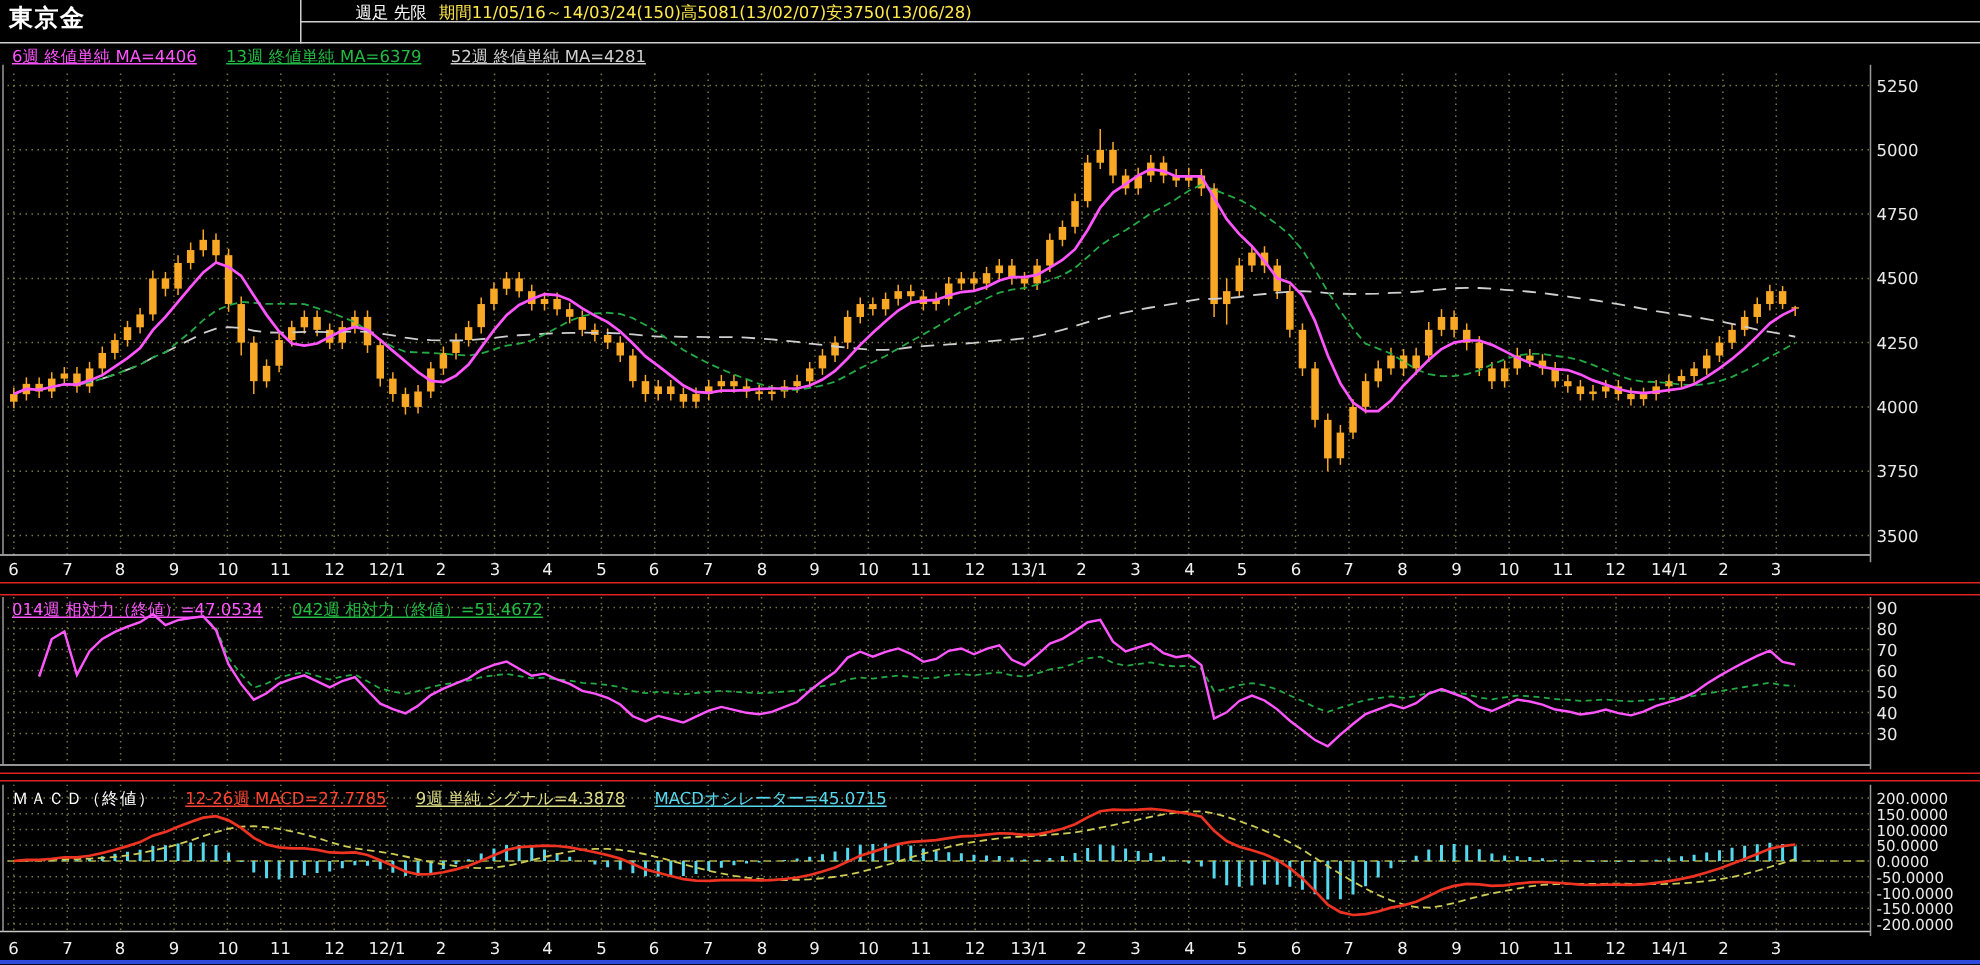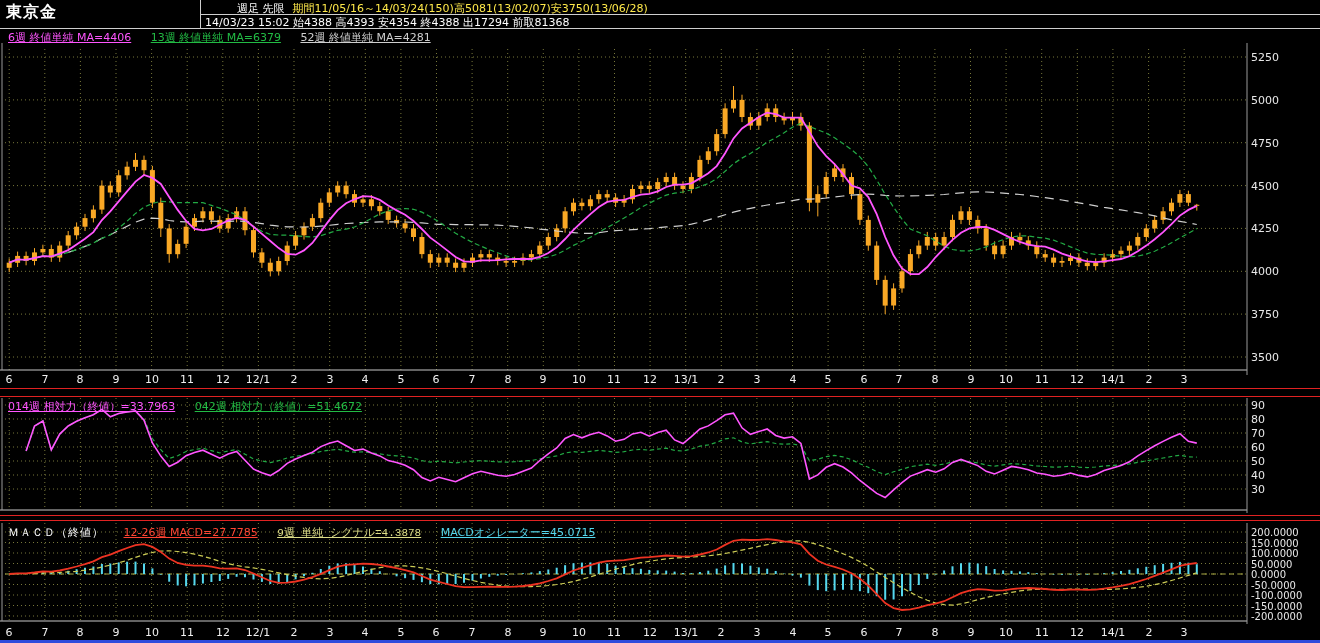--- a/index.html
+++ b/index.html
@@ -31,21 +31,20 @@
 
 <div id="app">
 
   <div id="title" class="abs">東京金</div>
   <div class="abs vline" style="left:200px;top:0;height:29px;"></div>
   <div class="abs hline" style="left:200px;top:14px;width:1120px;"></div>
   <div class="abs hline" style="left:0;top:28px;width:1320px;"></div>
   <div id="info1" class="abs">
     <span class="white">週足 先限</span><span class="yellow">期間11/05/16～14/03/24(150)高5081(13/02/07)安3750(13/06/28)</span>
   </div>
-  <div id="info2" class="abs">14/03/23 15:02 始4388 高4393 安4354 終4388 出17294 前取81368</div>
 
   <div id="legend-main" class="abs legend">
     <span style="color: rgb(255, 85, 255);">6週 終値単純 MA=4406</span>
     <span style="color: rgb(34, 187, 68);">13週 終値単純 MA=6379</span>
     <span style="color: rgb(207, 207, 207);">52週 終値単純 MA=4281</span>
   </div>
 
   <svg id="main-svg" style="top:43px;" width="1320" height="332">
       <g>
         <line x1="9.2" y1="6" x2="9.2" y2="327" stroke="#77773a" stroke-dasharray="1 3"></line>
@@ -426,21 +425,21 @@
       <span style="left: 1060px;">12</span>
       <span style="left: 1096px;">14/1</span>
       <span style="left: 1132px;">2</span>
       <span style="left: 1167px;">3</span>
     </div>
 
   <div class="abs redline" style="top:388px;"></div>
   <div class="abs redline" style="top:396px;"></div>
 
   <div id="legend-rsi" class="abs legend">
-    <span style="color: rgb(255, 85, 255);">014週 相対力（終値）=33.7963</span>
+    <span style="color: rgb(255, 85, 255);">014週 相対力（終値）=47.0534</span>
     <span style="color: rgb(34, 187, 68);">042週 相対力（終値）=51.4672</span>
   </div>
   <svg id="rsi-svg" style="top:398px;" width="1320" height="115">
       <g>
         <line x1="9.2" y1="0" x2="9.2" y2="112" stroke="#77773a" stroke-dasharray="1 3"></line>
         <line x1="44.8" y1="0" x2="44.8" y2="112" stroke="#77773a" stroke-dasharray="1 3"></line>
         <line x1="80.4" y1="0" x2="80.4" y2="112" stroke="#77773a" stroke-dasharray="1 3"></line>
         <line x1="116.0" y1="0" x2="116.0" y2="112" stroke="#77773a" stroke-dasharray="1 3"></line>
         <line x1="151.6" y1="0" x2="151.6" y2="112" stroke="#77773a" stroke-dasharray="1 3"></line>
         <line x1="187.2" y1="0" x2="187.2" y2="112" stroke="#77773a" stroke-dasharray="1 3"></line>
@@ -493,21 +492,21 @@
       <polyline points="26.1,53.0 34.5,28.0 42.9,23.0 51.3,51.9 59.7,36.1 68.2,28.0 76.6,23.3 85.0,19.7 93.4,16.8 101.9,11.4 110.3,18.8 118.7,15.4 127.1,14.0 135.5,13.0 144.0,21.0 152.4,40.5 160.8,51.7 169.2,60.5 177.7,57.7 186.1,53.5 194.5,51.6 202.9,50.2 211.4,52.6 219.8,55.0 228.2,52.9 236.6,51.6 245.0,56.2 253.5,61.0 261.9,63.0 270.3,64.6 278.7,62.7 287.2,60.0 295.6,58.3 304.0,57.0 312.4,55.7 320.8,53.5 329.3,52.2 337.7,51.3 346.1,52.8 354.5,54.2 363.0,53.8 371.4,54.9 379.8,55.8 388.2,57.2 396.6,57.8 405.1,58.6 413.5,60.0 421.9,62.7 430.3,64.1 438.8,63.2 447.2,64.1 455.6,64.9 464.0,64.0 472.5,63.2 480.9,62.6 489.3,63.2 497.7,63.8 506.1,64.1 514.6,63.7 523.0,63.1 531.4,62.5 539.8,60.9 548.3,59.4 556.7,57.9 565.1,55.0 573.5,53.7 581.9,54.4 590.4,53.3 598.8,52.4 607.2,53.2 615.6,54.3 624.1,53.7 632.5,52.0 640.9,51.4 649.3,52.2 657.7,51.1 666.2,50.2 674.6,52.3 683.0,53.1 691.4,51.0 699.9,48.2 708.3,46.9 716.7,44.3 725.1,40.9 733.5,39.8 742.0,43.9 750.4,45.9 758.8,44.7 767.2,43.6 775.7,45.5 784.1,46.3 792.5,45.8 800.9,47.8 809.4,62.7 817.8,61.3 826.2,58.7 834.6,57.4 843.0,58.9 851.5,61.7 859.9,65.7 868.3,69.3 876.7,73.6 885.2,76.6 893.6,73.8 902.0,71.2 910.4,68.7 918.8,67.4 927.3,66.2 935.7,67.3 944.1,66.1 952.5,63.7 961.0,62.5 969.4,63.7 977.8,64.8 986.2,67.1 994.6,68.2 1003.1,66.9 1011.5,65.7 1019.9,66.2 1028.3,66.9 1036.8,68.0 1045.2,68.5 1053.6,69.2 1062.0,68.9 1070.5,68.3 1078.9,69.1 1087.3,69.6 1095.7,69.0 1104.1,68.1 1112.6,67.5 1121.0,66.8 1129.4,65.9 1137.8,64.4 1146.3,62.9 1154.7,61.4 1163.1,60.0 1171.5,58.5 1179.9,57.2 1188.4,58.8 1196.8,59.2" fill="none" stroke="#22aa44" stroke-width="1.2" stroke-dasharray="4 3"></polyline>
       <polyline points="26.1,53.0 34.5,28.0 42.9,23.0 51.3,51.9 59.7,36.1 68.2,28.0 76.6,23.3 85.0,19.7 93.4,16.8 101.9,11.4 110.3,18.8 118.7,15.4 127.1,14.0 135.5,12.9 144.0,22.1 152.4,45.0 160.8,58.1 169.2,68.5 177.7,64.2 186.1,57.7 194.5,54.6 202.9,52.2 211.4,56.3 219.8,60.2 228.2,56.0 236.6,53.4 245.0,62.3 253.5,71.1 261.9,74.7 270.3,77.6 278.7,72.5 287.2,65.4 295.6,61.1 304.0,57.6 312.4,54.2 320.8,48.6 329.3,45.2 337.7,43.0 346.1,47.8 354.5,52.5 363.0,51.1 371.4,55.0 379.8,57.9 388.2,62.6 396.6,64.4 405.1,67.2 413.5,71.7 421.9,79.5 430.3,82.9 438.8,79.3 447.2,81.5 455.6,83.7 464.0,79.7 472.5,75.8 480.9,73.3 489.3,75.2 497.7,77.2 506.1,78.2 514.6,76.6 523.0,73.3 531.4,70.0 539.8,62.5 548.3,55.8 556.7,50.0 565.1,40.4 573.5,36.5 581.9,39.8 590.4,36.6 598.8,34.3 607.2,37.9 615.6,43.2 624.1,41.3 632.5,35.9 640.9,34.3 649.3,38.2 657.7,34.6 666.2,32.2 674.6,41.9 683.0,45.5 691.4,38.7 699.9,31.0 708.3,27.9 716.7,22.6 725.1,16.8 733.5,15.2 742.0,29.8 750.4,36.3 758.8,33.6 767.2,31.0 775.7,37.5 784.1,40.1 792.5,38.8 800.9,45.4 809.4,81.0 817.8,76.9 826.2,69.3 834.6,65.7 843.0,69.0 851.5,74.9 859.9,82.5 868.3,88.8 876.7,95.4 885.2,99.5 893.6,91.8 902.0,84.7 910.4,78.1 918.8,74.9 927.3,71.7 935.7,74.2 944.1,70.8 952.5,64.4 961.0,61.4 969.4,64.5 977.8,67.6 986.2,73.3 994.6,76.0 1003.1,72.2 1011.5,68.4 1019.9,69.7 1028.3,71.7 1036.8,75.0 1045.2,76.3 1053.6,78.3 1062.0,77.2 1070.5,75.0 1078.9,77.4 1087.3,78.9 1095.7,76.4 1104.1,72.6 1112.6,70.1 1121.0,67.6 1129.4,63.8 1137.8,57.9 1146.3,52.6 1154.7,47.8 1163.1,43.4 1171.5,39.3 1179.9,35.7 1188.4,43.3 1196.8,45.1" fill="none" stroke="#ff55ff" stroke-width="1.6"></polyline>
     </svg>
 
   <div class="abs redline" style="top:515px;"></div>
   <div class="abs redline" style="top:520px;"></div>
 
   <div id="legend-macd" class="abs legend">
     <span class="t" style="color:#ffffff">ＭＡＣＤ（終値）</span>
     <span style="color: rgb(255, 68, 51);">12-26週 MACD=27.7785</span>
-    <span style="color: rgb(221, 221, 136); font-family: Liberation Mono, monospace;">9週 単純 シグナル=4.3878</span>
+    <span style="color: rgb(221, 221, 136);">9週 単純 シグナル=4.3878</span>
     <span style="color: rgb(85, 216, 238);">MACDオシレーター=45.0715</span>
   </div>
   <svg id="macd-svg" style="top:523px;" width="1320" height="101">
       <g>
         <line x1="9.2" y1="0" x2="9.2" y2="98" stroke="#77773a" stroke-dasharray="1 3"></line>
         <line x1="44.8" y1="0" x2="44.8" y2="98" stroke="#77773a" stroke-dasharray="1 3"></line>
         <line x1="80.4" y1="0" x2="80.4" y2="98" stroke="#77773a" stroke-dasharray="1 3"></line>
         <line x1="116.0" y1="0" x2="116.0" y2="98" stroke="#77773a" stroke-dasharray="1 3"></line>
         <line x1="151.6" y1="0" x2="151.6" y2="98" stroke="#77773a" stroke-dasharray="1 3"></line>
         <line x1="187.2" y1="0" x2="187.2" y2="98" stroke="#77773a" stroke-dasharray="1 3"></line>

